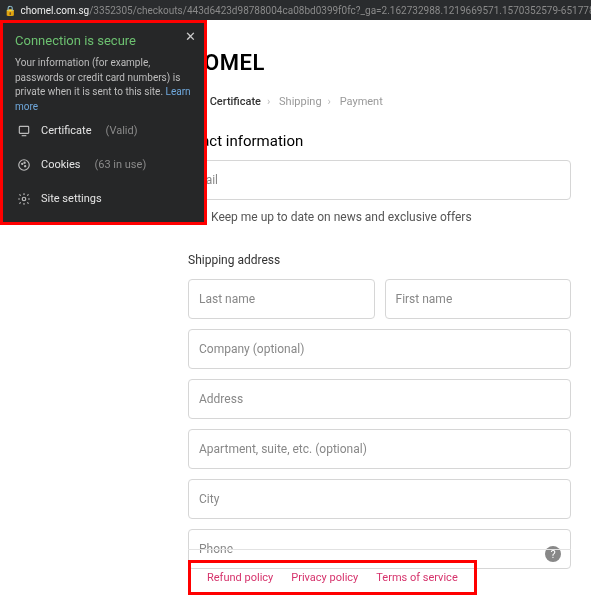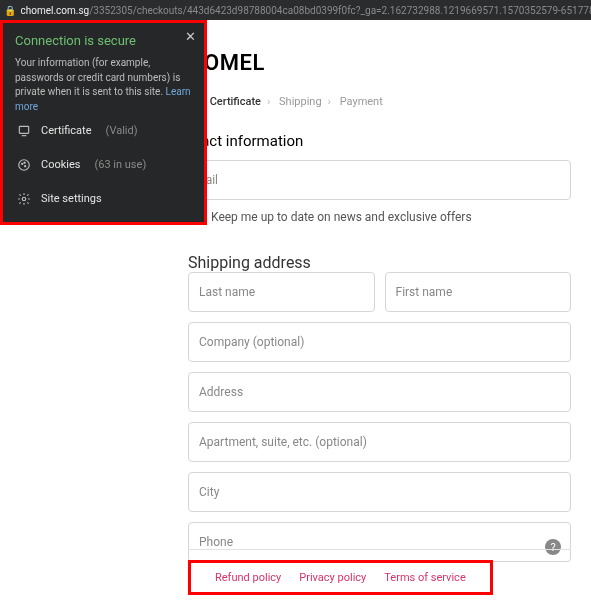--- a/index.html
+++ b/index.html
@@ -23,32 +23,32 @@
 .crumbs .sep{margin:0 6px;color:#bbb}
 .crumbs .active{color:#333;font-weight:500}
 .section-head{display:flex;justify-content:space-between;align-items:center;margin-bottom:10px}
 .section-head h3{font-size:15px;font-weight:400}
 .section-head .acct{font-size:11px;color:#555}
 .section-head .login{color:#d6336c}
 .field{width:100%;border:1px solid #d6d6d6;border-radius:4px;padding:12px 10px;font-size:12px;color:#666;margin-bottom:10px;background:#fff}
 .check-row{display:flex;gap:8px;margin-bottom:28px;font-size:12px;color:#555}
 .check-row .box{width:15px;height:15px;border:1px solid #ccc;border-radius:3px;display:inline-block;position:relative}
 .check-row .box::before{content:"";position:absolute;left:-2px;top:-2px;width:10px;height:10px;background:#ff0000;opacity:0.4;border-radius:2px}
-h4{font-size:16px;font-weight:400;margin-bottom:0;color:#333}
+h4{font-size:12px;font-weight:400;margin-bottom:12px;color:#333}
 .row2{display:flex;gap:10px}
 .row2 .field{flex:1}
 .country-field{flex:1;display:flex;align-items:center;justify-content:space-between;border:1px solid #d6d6d6;border-radius:4px;padding:6px 10px;font-size:12px;margin-bottom:10px;background:#fff}
 .country-field .stack .lbl{font-size:9px;color:#888}
 .country-field .stack .val{font-size:12px;color:#333}
 .country-field .car{color:#888;border-left:1px solid #e0e0e0;padding-left:10px}
 .phone-wrap{position:relative}
 .phone-wrap .q{position:absolute;right:10px;top:50%;transform:translateY(-50%);width:16px;height:16px;border-radius:50%;background:#888;color:#fff;font-size:11px;display:flex;align-items:center;justify-content:center}
 .footer{position:absolute;bottom:5px;left:188px;right:20px}
 .footer hr{border:none;border-top:1px solid #e2e2e2;margin-bottom:10px}
-.footer .links{display:inline-flex;gap:18px;font-size:11px;border:3px solid #ff0000;padding:8px 24px}
+.footer .links{display:inline-flex;gap:18px;font-size:11px;border:3px solid #ff0000;padding:8px 16px}
 .footer .links a{color:#d6336c;text-decoration:none}
 input.field::placeholder{color:#888}
 </style>
 </head>
 <body>
 
 <div class="url-bar">
   <span class="lock">🔒</span>
   <span class="domain">chomel.com.sg</span>
   <span class="path">/3352305/checkouts/443d</span>

